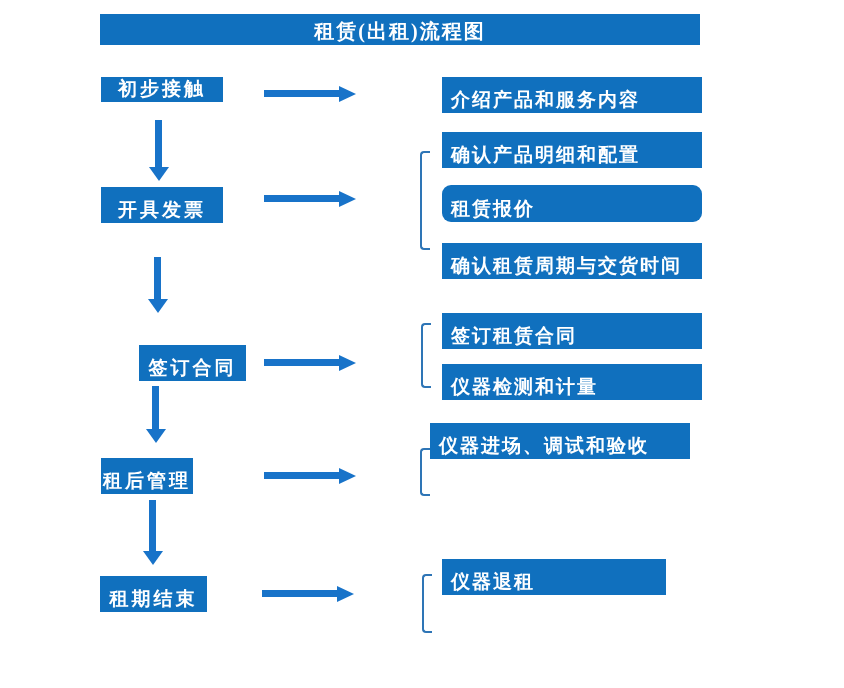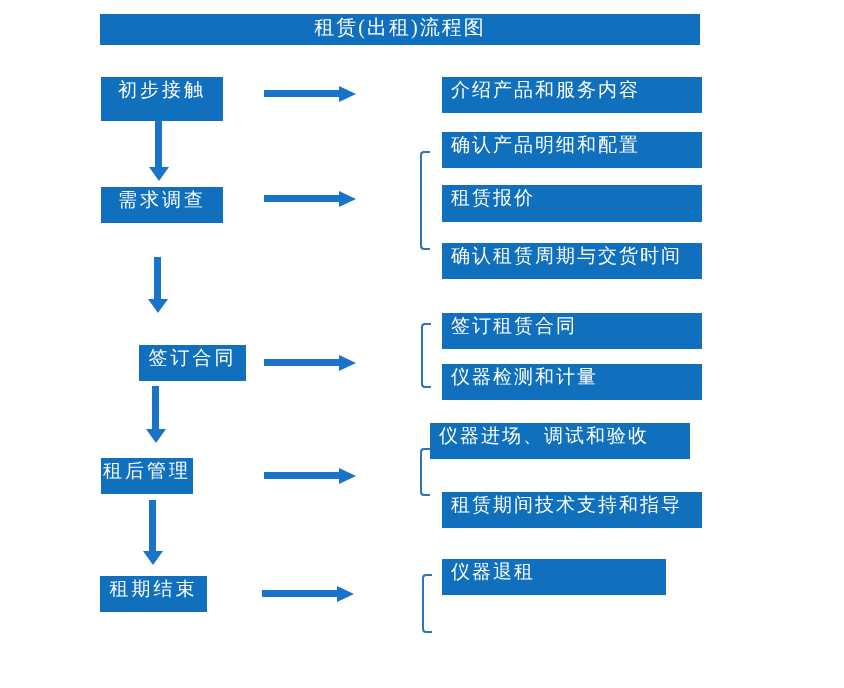--- a/index.html
+++ b/index.html
@@ -7,24 +7,24 @@
     position:relative;
     width:844px;height:688px;
     background:#ffffff;
     overflow:hidden;
     font-family:"Liberation Serif","DejaVu Serif",serif;
   }
   .bluebox{
     position:absolute;
     background:#1070BE;
     color:#ffffff;
-    font-weight:normal;
+    font-weight:bold;
     font-size:19px;
     display:flex;
-    align-items:flex-start;
+    align-items:flex-end;
     box-sizing:border-box;
     white-space:nowrap;
   }
   .titlebar{
     justify-content:center;
     font-size:20px;
     letter-spacing:2px;
   }
   .step{
     justify-content:center;
@@ -80,62 +80,59 @@
 </style>
 </head>
 <body>
 
 <div id="canvas">
 
   <div class="bluebox titlebar" style="left:100px;top:14px;width:600px;height:31px;">
     <span>租赁(出租)流程图</span>
   </div>
 
-  <div class="bluebox step" style="left:101px;top:77px;width:122px;height:44px;">
+  <div class="bluebox step" style="left:101px;top:77px;width:122px;height:25px;">
     <span>初步接触</span>
   </div>
   <div class="bluebox step" style="left:101px;top:187px;width:122px;height:36px;">
-    <span>需求调查</span>
+    <span>开具发票</span>
   </div>
   <div class="bluebox step" style="left:103px;top:345px;width:107px;height:36px;margin-left:36px;">
     <span>签订合同</span>
   </div>
   <div class="bluebox step" style="left:101px;top:458px;width:92px;height:36px;">
     <span>租后管理</span>
   </div>
   <div class="bluebox step" style="left:100px;top:576px;width:107px;height:36px;">
     <span>租期结束</span>
   </div>
 
   <div class="bluebox detail" style="left:442px;top:77px;width:260px;height:36px;">
     <span>介绍产品和服务内容</span>
   </div>
 
   <div class="bluebox detail" style="left:442px;top:132px;width:260px;height:36px;">
     <span>确认产品明细和配置</span>
   </div>
-  <div class="bluebox detail" style="left:442px;top:185px;width:260px;height:37px;">
+  <div class="bluebox detail" style="left:442px;top:185px;width:260px;height:37px;border-radius:9px;">
     <span>租赁报价</span>
   </div>
   <div class="bluebox detail" style="left:442px;top:243px;width:260px;height:36px;">
     <span>确认租赁周期与交货时间</span>
   </div>
 
   <div class="bluebox detail" style="left:442px;top:313px;width:260px;height:36px;">
     <span>签订租赁合同</span>
   </div>
   <div class="bluebox detail" style="left:442px;top:364px;width:260px;height:36px;">
     <span>仪器检测和计量</span>
   </div>
 
   <div class="bluebox detail" style="left:430px;top:423px;width:260px;height:36px;">
     <span>仪器进场、调试和验收</span>
-  </div>
-  <div class="bluebox detail" style="left:442px;top:492px;width:260px;height:36px;">
-    <span>租赁期间技术支持和指导</span>
   </div>
 
   <div class="bluebox detail" style="left:442px;top:559px;width:224px;height:36px;">
     <span>仪器退租</span>
   </div>
 
   <div class="harrow" style="left:264px;top:90px;"></div>
   <div class="harrow" style="left:264px;top:195px;"></div>
   <div class="harrow" style="left:264px;top:359px;"></div>
   <div class="harrow" style="left:264px;top:472px;"></div>

